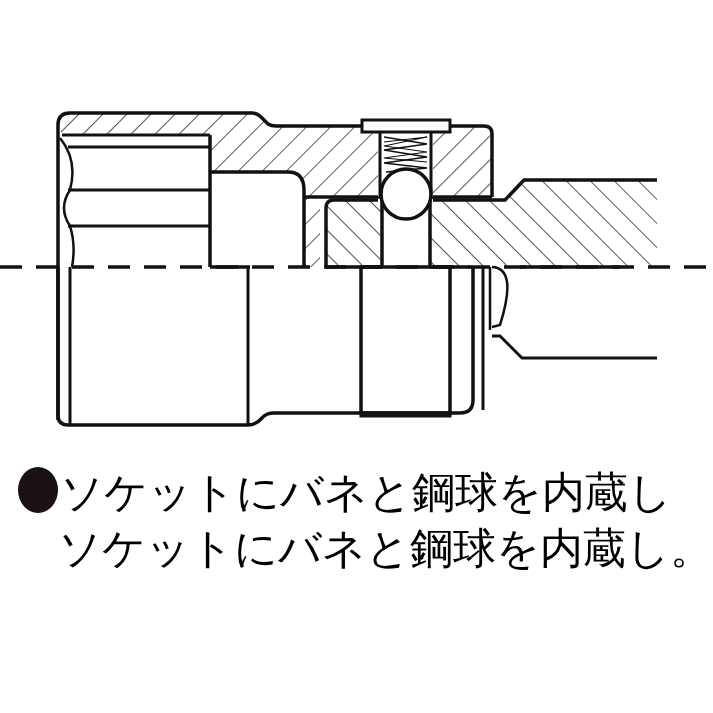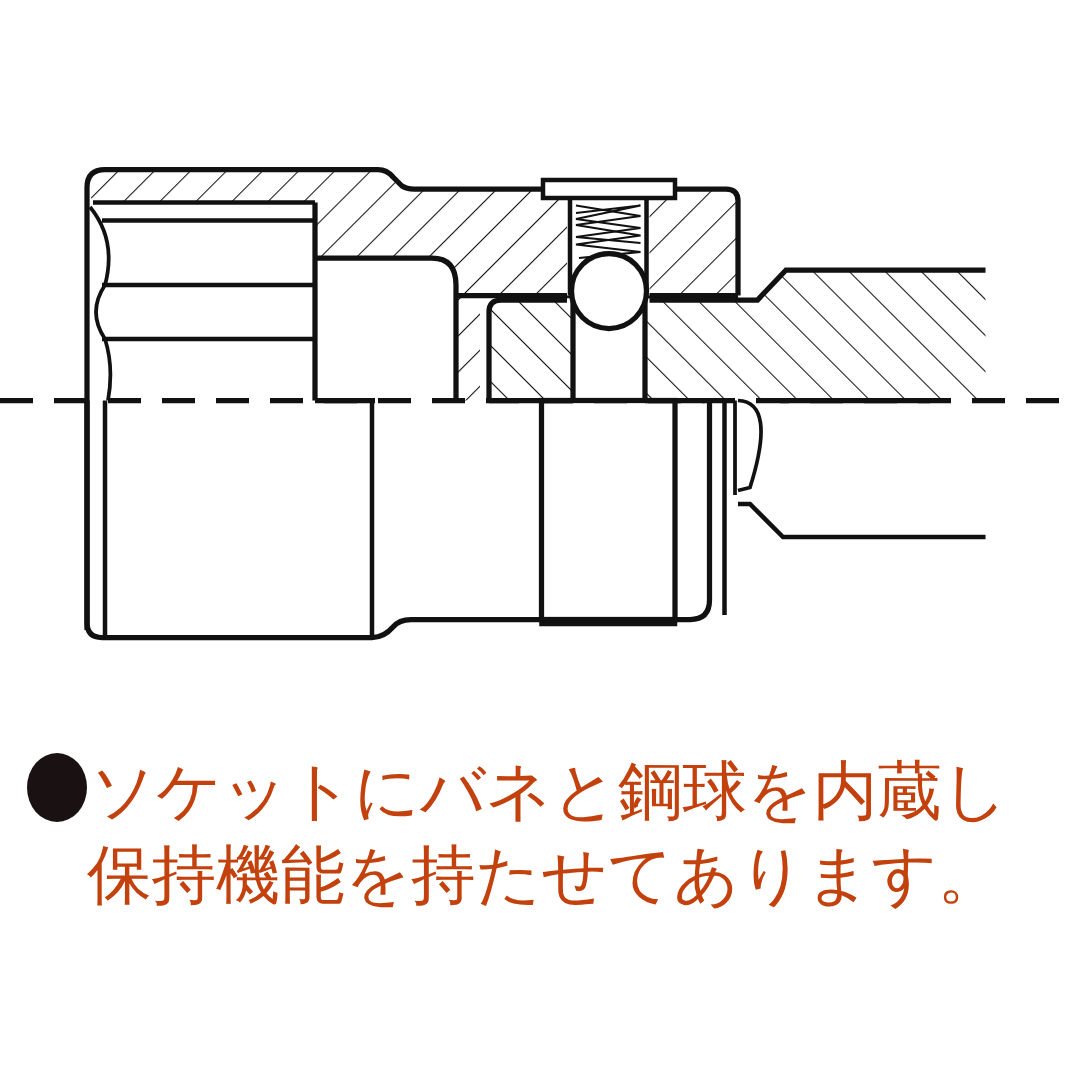--- a/index.html
+++ b/index.html
@@ -1,18 +1,18 @@
 <!DOCTYPE html>
 <html><head>
 <meta charset="utf-8">
 <style>
   html, body { margin: 0; padding: 0; background: #ffffff; }
   body { width: 713px; height: 713px; position: relative; overflow: hidden; font-family: "DejaVu Sans", sans-serif; }
   #diagram { position: absolute; left: 0; top: 0; width: 713px; height: 460px; }
-  #caption { position: absolute; left: 18px; top: 500px; width: 690px; color: #c2410c; }
+  #caption { position: absolute; left: 18px; top: 464px; width: 690px; color: #000000; }
   .cap-line { font-size: 43px; line-height: 56px; letter-spacing: 0px; white-space: nowrap; font-family: "DejaVu Sans", sans-serif; }
   .cap-line2 { padding-left: 40px; }
   .bullet { display: inline-block; width: 40px; height: 46px; border-radius: 50%; background: #1a1212; vertical-align: -6px; margin-right: 2px; }
 </style>
 </head>
 <body>
 
 <div id="diagram">
 <svg width="713" height="460" viewBox="0 0 713 460" xmlns="http://www.w3.org/2000/svg">
   <defs>
@@ -85,15 +85,15 @@
     <path d="M 492 336 L 500 336 L 522 358 L 657 358" fill="none" stroke="#111" stroke-width="3"></path>
   </g>
 </svg>
 </div>
 
 <div id="caption">
   <div class="cap-line">
     <span class="bullet"></span><span>ソケットにバネと鋼球を内蔵し</span>
   </div>
   <div class="cap-line cap-line2">
-    <span>保持機能を持たせてあります。</span>
+    <span>ソケットにバネと鋼球を内蔵し。</span>
   </div>
 </div>
 
 </body></html>

